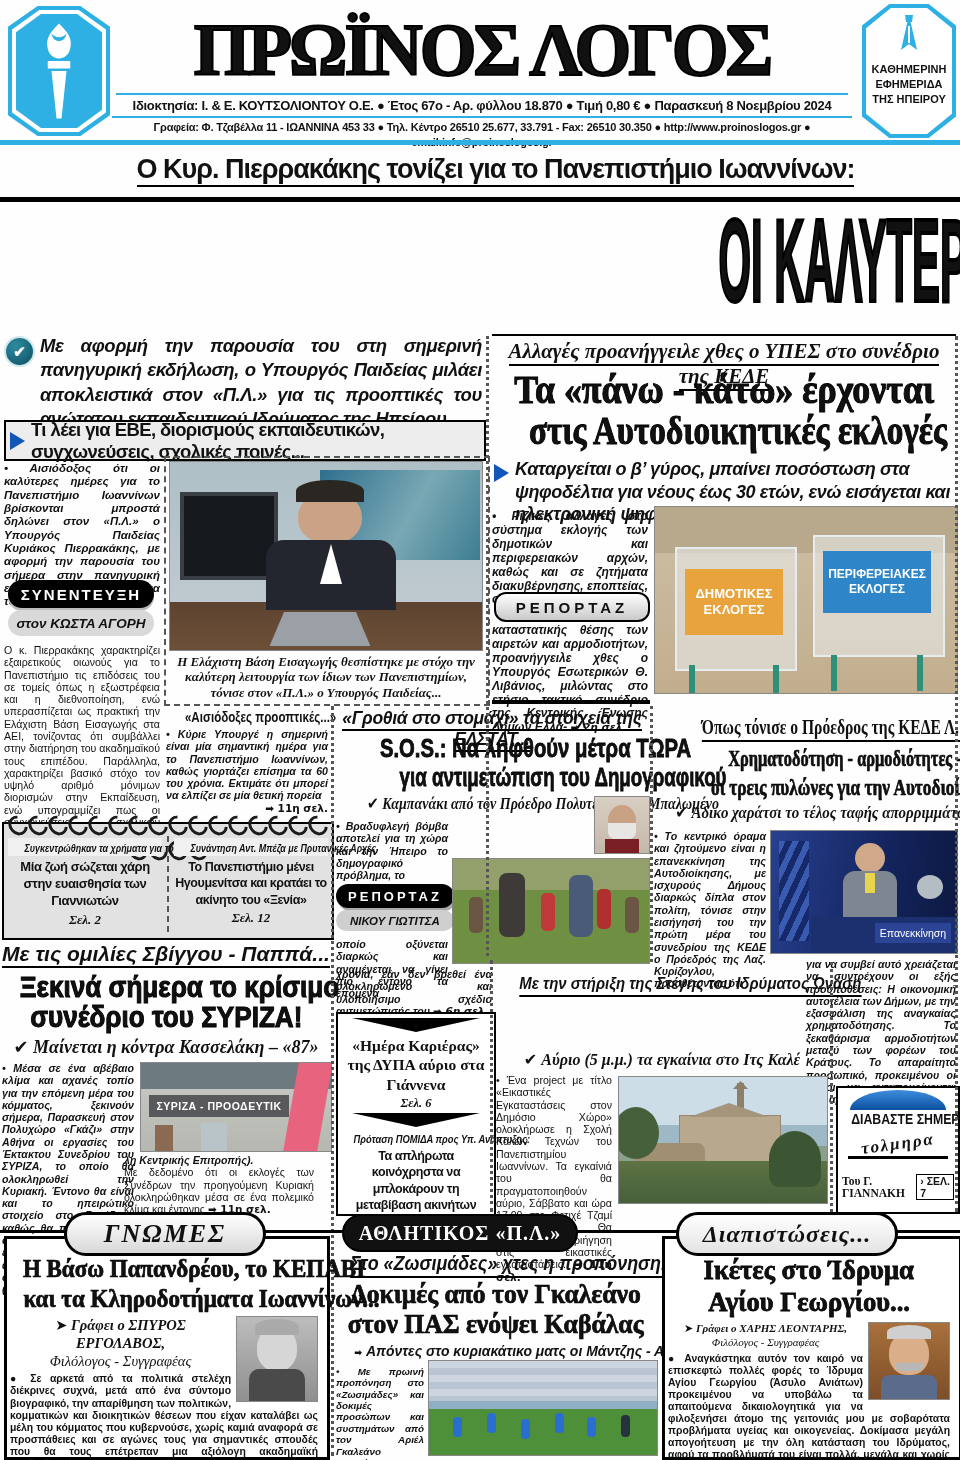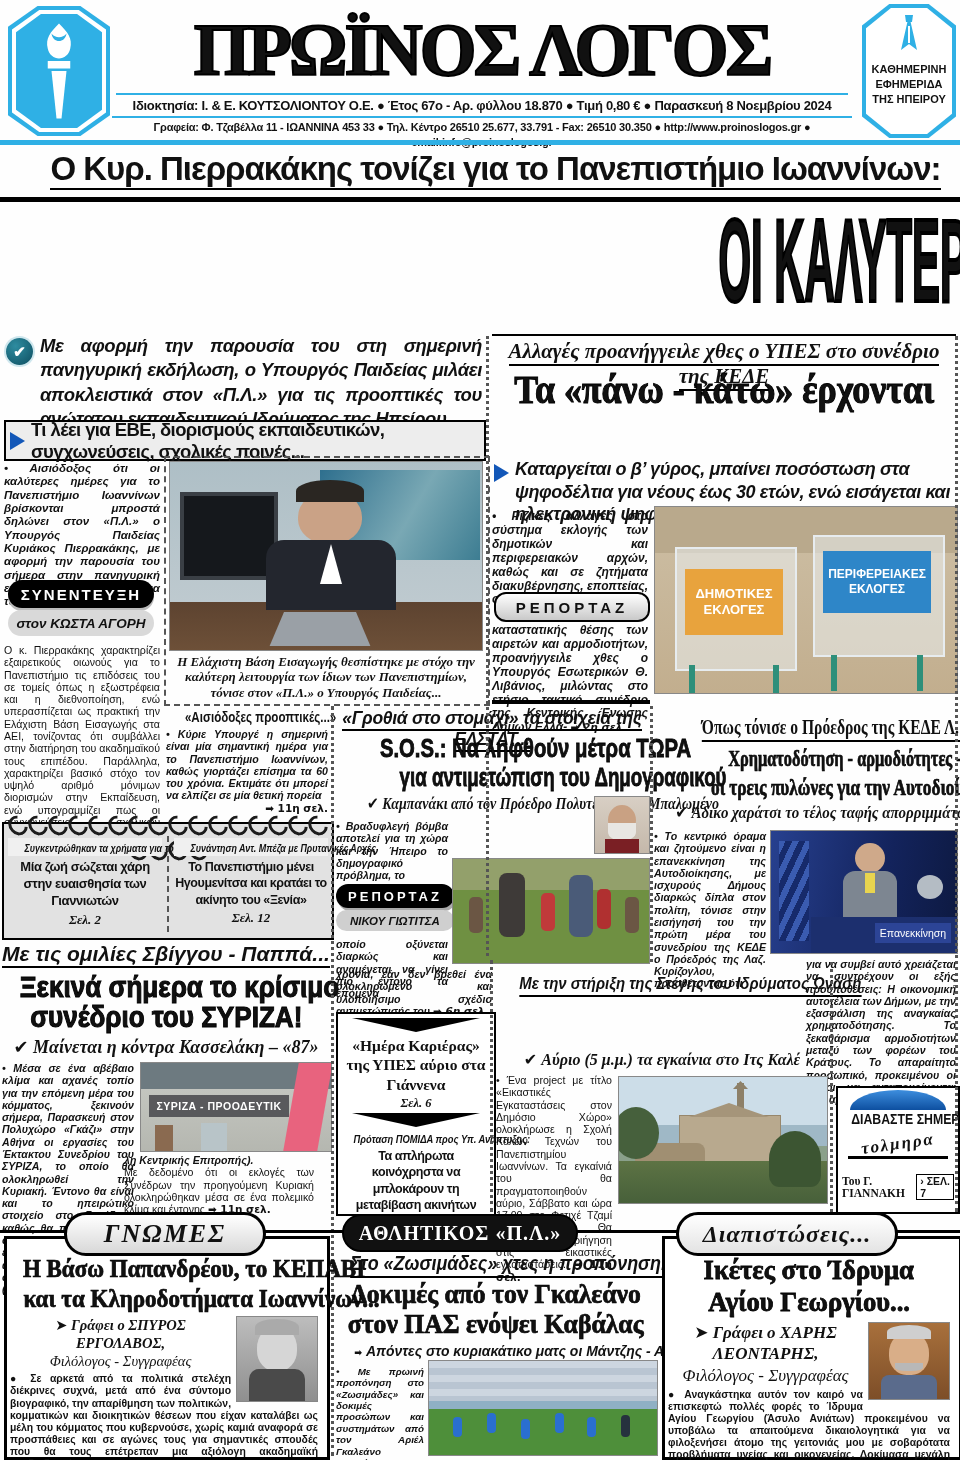--- a/index.html
+++ b/index.html
@@ -61,21 +61,21 @@
       <div class="abs ctr b" style="left:5px;top:58px;width:84px;font-size:11px;line-height:15px;">
         <div>ΚΑΘΗΜΕΡΙΝΗ</div>
         <div>ΕΦΗΜΕΡΙΔΑ</div>
         <div>ΤΗΣ ΗΠΕΙΡΟΥ</div>
       </div>
     </div>
     <div class="abs" style="left:0;top:140px;width:960px;height:5px;background:#2fb0e5;"></div>
   </div>
 
   <div class="abs ctr" style="left:0;top:147px;width:960px;height:46px;">
-    <span class="b underl" style="font-size:33px;letter-spacing:-1px;line-height:44px;margin-left:31px;">Ο Κυρ. Πιερρακάκης τονίζει για το Πανεπιστήμιο Ιωαννίνων:</span>
+    <span class="b underl" style="font-size:27px;letter-spacing:-1px;line-height:44px;margin-left:31px;">Ο Κυρ. Πιερρακάκης τονίζει για το Πανεπιστήμιο Ιωαννίνων:</span>
   </div>
   <div class="abs" style="left:0;top:197px;width:960px;height:5px;background:#000;"></div>
   <div class="abs ctr" style="left:0;top:200px;width:960px;height:126px;">
     <span class="cx b" style="--s:.36;font-size:116px;line-height:122px;-webkit-text-stroke:4px #000;">ΟΙ ΚΑΛΥΤΕΡΕΣ ΜΕΡΕΣ ΕΙΝΑΙ ΜΠΡΟΣΤΑ!</span>
   </div>
 
   <div class="abs" style="left:4px;top:332px;width:480px;height:128px;">
     <div class="abs" style="left:2px;top:6px;width:27px;height:27px;border-radius:50%;background:radial-gradient(circle at 35% 30%,#2e8ca0,#0e4e60);box-shadow:0 0 0 2px #cfe7ee;color:#fff;font-weight:bold;text-align:center;line-height:27px;font-size:15px;">✔</div>
     <div class="abs it b jt" style="left:36px;top:2px;width:442px;font-size:18.5px;line-height:1.32;letter-spacing:-0.4px;">Με αφορμή την παρουσία του στη σημερινή πανηγυρική εκδήλωση, ο Υπουργός Παιδείας μιλάει αποκλειστικά στον «Π.Λ.» για τις προοπτικές του ανώτατου εκπαιδευτικού Ιδρύματος της Ηπείρου</div>
   </div>
@@ -112,20 +112,21 @@
     <div class="it b jt bodytxt" style="font-size:10.6px;margin-top:2px;">• Κύριε Υπουργέ η σημερινή είναι μία σημαντική ημέρα για το Πανεπιστήμιο Ιωαννίνων, καθώς γιορτάζει επίσημα τα 60 του χρόνια. Εκτιμάτε ότι μπορεί να ελπίζει σε μία θετική πορεία</div>
     <div class="pgref" style="text-align:right;">➡ 11η σελ.</div>
   </div>
 
   <div class="abs" style="left:492px;top:334px;width:464px;height:2px;background:#000;"></div>
   <div class="abs ctr" style="left:492px;top:339px;width:464px;">
     <span class="serif b it underl" style="font-size:21px;">Αλλαγές προανήγγειλε χθες ο ΥΠΕΣ στο συνέδριο της ΚΕΔΕ</span>
   </div>
   <div class="abs ctr serif" style="left:492px;top:370px;width:464px;line-height:1.04;">
     <div><span class="cx b" style="--s:.92;font-size:39px;-webkit-text-stroke:1px #000;">Τα «πάνω - κάτω» έρχονται</span></div>
+    <div><span class="cx b" style="--s:.85;font-size:39px;-webkit-text-stroke:1px #000;">στις Αυτοδιοικητικές εκλογές</span></div>
   </div>
   <div class="abs" style="left:492px;top:458px;width:464px;display:flex;">
     <span class="tri-r" style="margin:6px 6px 0 2px;"></span>
     <span class="b it" style="font-size:18px;line-height:1.25;letter-spacing:-0.4px;">Καταργείται ο β’ γύρος, μπαίνει ποσόστωση στα ψηφοδέλτια για νέους έως 30 ετών, ενώ εισάγεται και ηλεκτρονική ψηφοφορία...</span>
   </div>
   <div class="abs it b jt bodytxt" style="left:492px;top:510px;width:156px;font-size:12px;">• Ριζικές αλλαγές στο σύστημα εκλογής των δημοτικών και περιφερειακών αρχών, καθώς και σε ζητήματα διακυβέρνησης, εποπτείας, οικονομικής διαχείρισης,</div>
   <div class="abs pill" style="left:494px;top:592px;width:152px;height:26px;background:linear-gradient(#fff,#c9c9c9);border:2px solid #000;border-radius:12px;">
     <span class="b" style="font-size:15px;letter-spacing:4px;">ΡΕΠΟΡΤΑΖ</span>
   </div>
   <div class="abs it b jt bodytxt" style="left:492px;top:624px;width:156px;font-size:12px;">
@@ -243,21 +244,21 @@
       <span style="color:#fff;font-size:10.5px;line-height:20px;">Επανεκκίνηση</span>
     </div>
     <div class="abs" style="left:146px;top:44px;width:26px;height:24px;border-radius:50%;background:#b4bcc4;"></div>
   </div>
   <div class="abs it b jt bodytxt" style="left:806px;top:958px;width:150px;font-size:10.6px;">
     <span>για να συμβεί αυτό χρειάζεται να συντρέχουν οι εξής προϋποθέσεις: Η οικονομική αυτοτέλεια των Δήμων, με την εξασφάλιση της αναγκαίας χρηματοδότησης. Το ξεκαθάρισμα αρμοδιοτήτων μεταξύ των φορέων του Κράτους. Το απαραίτητο προσωπικό, προκειμένου οι Δήμοι να ανταποκρίνονται στις αρμοδιό-</span> <span class="pgref">➡ 11η σελ.</span>
   </div>
 
   <div class="abs" style="left:336px;top:1012px;width:156px;height:200px;border:2px solid #000;background:#fff;">
     <div class="tri-dn" style="margin-top:4px;"></div>
-    <div class="ctr serif b" style="font-size:15.5px;line-height:1.25;padding:2px 4px;">«Ημέρα Καριέρας» της ΥΠΕΣ αύριο στα Γιάννενα</div>
+    <div class="ctr serif b" style="font-size:15.5px;line-height:1.25;padding:2px 4px;">«Ημέρα Καριέρας» της ΔΥΠΑ αύριο στα Γιάννενα</div>
     <div class="ctr serif b it" style="font-size:12.5px;">Σελ. 6</div>
     <div class="tri-dn"></div>
     <div class="ctr"><span class="cx it b" style="--s:.85;font-size:11px;">Πρόταση ΠΟΜΙΔΑ προς Υπ. Ανάπτυξης:</span></div>
     <div class="ctr b" style="font-size:12.5px;line-height:1.3;padding:1px 4px;letter-spacing:-0.4px;">Τα απλήρωτα κοινόχρηστα να μπλοκάρουν τη μεταβίβαση ακινήτων</div>
     <div class="ctr serif b it" style="font-size:12.5px;">Σελ. 12</div>
   </div>
 
   <div class="abs ctr" style="left:496px;top:974px;width:332px;">
     <span class="cx b it underl" style="--s:.88;font-size:17px;">Με την στήριξη της Στέγης του Ιδρύματος Ωνάση</span>
   </div>
@@ -359,21 +360,21 @@
     <div><span class="cx b" style="--s:.95;font-size:28px;-webkit-text-stroke:.8px #000;">Ικέτες στο Ίδρυμα</span></div>
     <div><span class="cx b" style="--s:.95;font-size:28px;-webkit-text-stroke:.8px #000;">Αγίου Γεωργίου...</span></div>
   </div>
   <div class="abs" style="left:668px;top:1322px;width:282px;height:128px;">
     <div class="photo" style="position:relative;float:right;width:80px;height:76px;margin:0 0 3px 5px;background:linear-gradient(#a8703c,#7d4e28);">
       <div class="abs" style="left:20px;top:8px;width:40px;height:44px;border-radius:50% 50% 44% 44%;background:#d9ae88;"></div>
       <div class="abs" style="left:18px;top:2px;width:44px;height:14px;border-radius:50% 50% 0 0;background:#cfcfcf;"></div>
       <div class="abs" style="left:26px;top:40px;width:28px;height:8px;background:#b8b8b8;border-radius:0 0 40% 40%;"></div>
       <div class="abs" style="left:12px;top:52px;width:56px;height:24px;border-radius:8px 8px 0 0;background:#5a6b8c;"></div>
     </div>
-    <div class="serif" style="font-size:17px;line-height:1.25;text-align:center;">
+    <div class="serif" style="font-size:11px;line-height:1.25;text-align:center;">
       <span class="dv b">➤</span>
       <span class="b it">Γράφει ο ΧΑΡΗΣ ΛΕΟΝΤΑΡΗΣ,</span><br>
       <span class="it">Φιλόλογος - Συγγραφέας</span>
     </div>
     <div class="b jt bodytxt" style="font-size:10.4px;margin-top:3px;">
       <span>● Αναγκάστηκα αυτόν τον καιρό να επισκεφτώ πολλές φορές το Ίδρυμα Αγίου Γεωργίου (Άσυλο Ανιάτων) προκειμένου να υποβάλω τα απαιτούμενα δικαιολογητικά για να φιλοξενήσει άτομο της γειτονιάς μου με σοβαρότατα προβλήματα υγείας και οικογενείας. Δοκίμασα μεγάλη απογοήτευση με την όλη κατάσταση του Ιδρύματος, αφού τα προβλήματά του είναι πολλά, μεγάλα και χωρίς φως στον ορίζοντα. Καταρχήν οφείλω να ομολογήσω δημόσια ότι με εντυπωσίασε η προθυμία του προσωπικού για</span> 
     </div>
   </div>
 
 </div>

